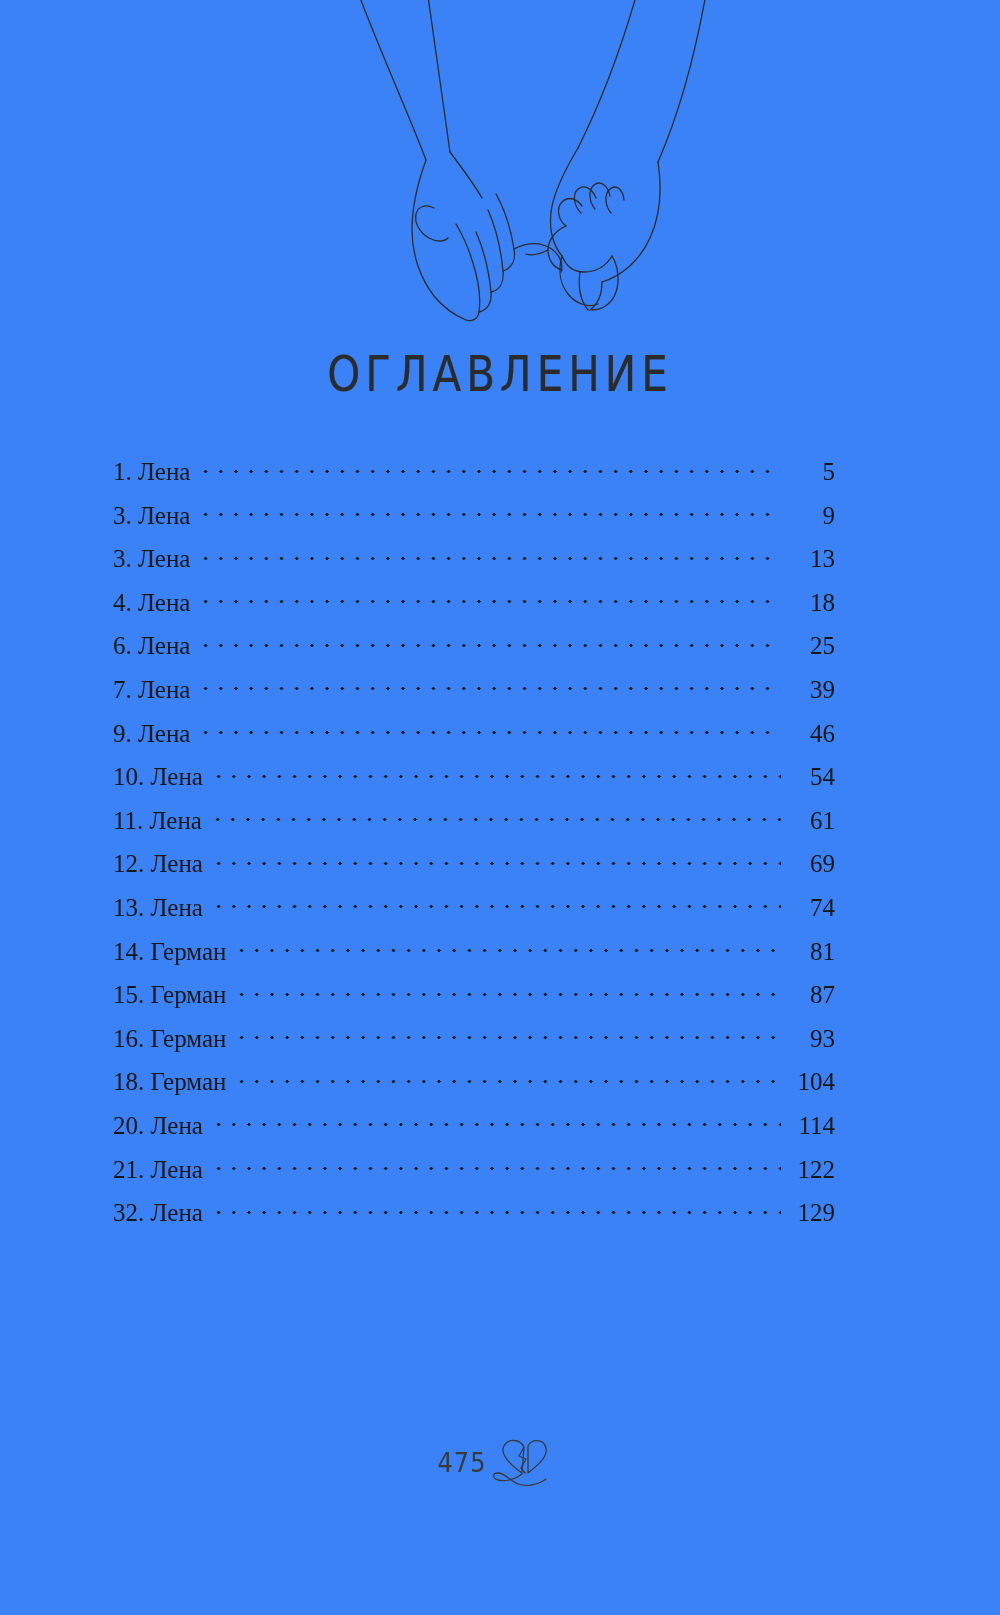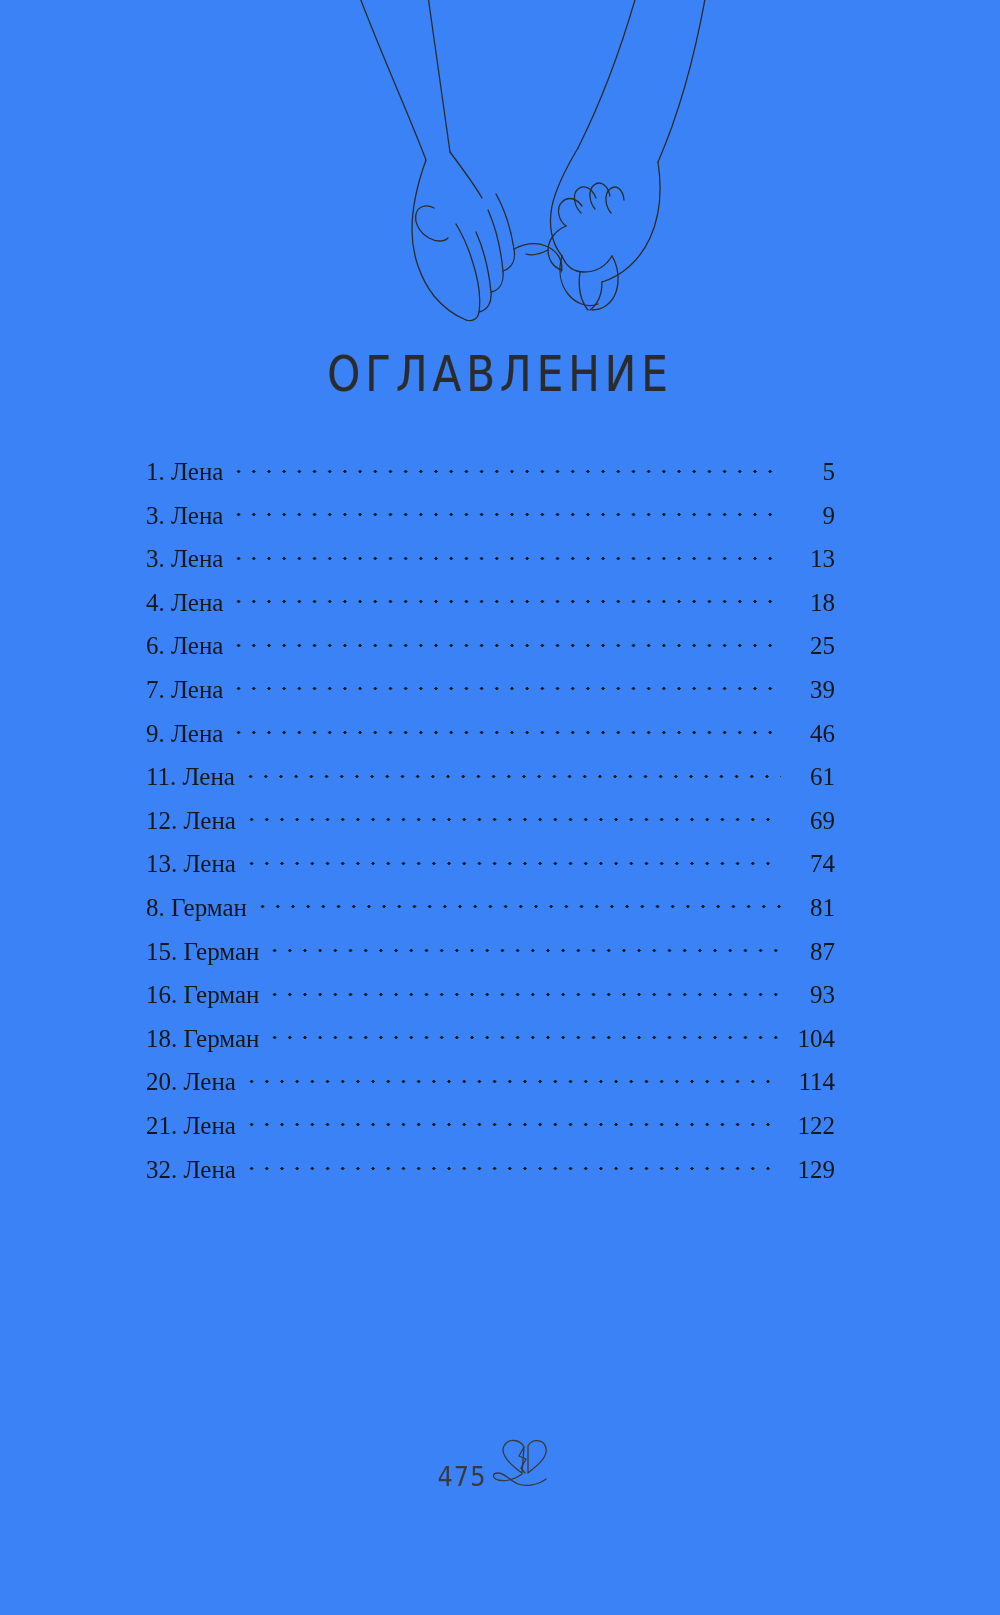--- a/index.html
+++ b/index.html
@@ -69,21 +69,20 @@
     align-items: baseline;
     font-size: 25px;
     line-height: 1.0;
     height: 43.6px;
     white-space: nowrap;
     color: #171717;
   }
   .toc-label {
     flex: 0 0 auto;
     padding-right: 6px;
-    margin-left: 33px;
   }
   .toc-leader {
     flex: 1 1 auto;
     overflow: hidden;
     height: 1em;
     position: relative;
     margin: 0 2px;
   }
   .toc-leader::before {
     content: "";
@@ -108,21 +107,21 @@
   .footer {
     position: absolute;
     top: 1435px;
     left: 0;
     right: 0;
     text-align: center;
     height: 60px;
   }
   .footer-inner {
     display: inline-flex;
-    align-items: flex-end;
+    align-items: center;
     gap: 2px;
   }
   .folio {
     font-family: "DejaVu Sans", sans-serif;
     font-size: 24px;
     letter-spacing: 1px;
     color: #3a3a3a;
     transform: scaleY(1.1);
   }
   .footer-mark {
@@ -220,41 +219,46 @@
       <span class="toc-page">39</span>
     </div>
 
 
     <div class="toc-row">
       <span class="toc-label">9. Лена</span>
       <span class="toc-leader"></span>
       <span class="toc-page">46</span>
     </div>
 
+    <div class="toc-row">
+      <span class="toc-label">10. Лена</span>
+      <span class="toc-leader"></span>
+      <span class="toc-page">54</span>
+    </div>
 
     <div class="toc-row">
       <span class="toc-label">11. Лена</span>
       <span class="toc-leader"></span>
       <span class="toc-page">61</span>
     </div>
 
     <div class="toc-row">
       <span class="toc-label">12. Лена</span>
       <span class="toc-leader"></span>
       <span class="toc-page">69</span>
     </div>
 
     <div class="toc-row">
       <span class="toc-label">13. Лена</span>
       <span class="toc-leader"></span>
       <span class="toc-page">74</span>
     </div>
 
     <div class="toc-row">
-      <span class="toc-label">8. Герман</span>
+      <span class="toc-label">14. Герман</span>
       <span class="toc-leader"></span>
       <span class="toc-page">81</span>
     </div>
 
     <div class="toc-row">
       <span class="toc-label">15. Герман</span>
       <span class="toc-leader"></span>
       <span class="toc-page">87</span>
     </div>
 

